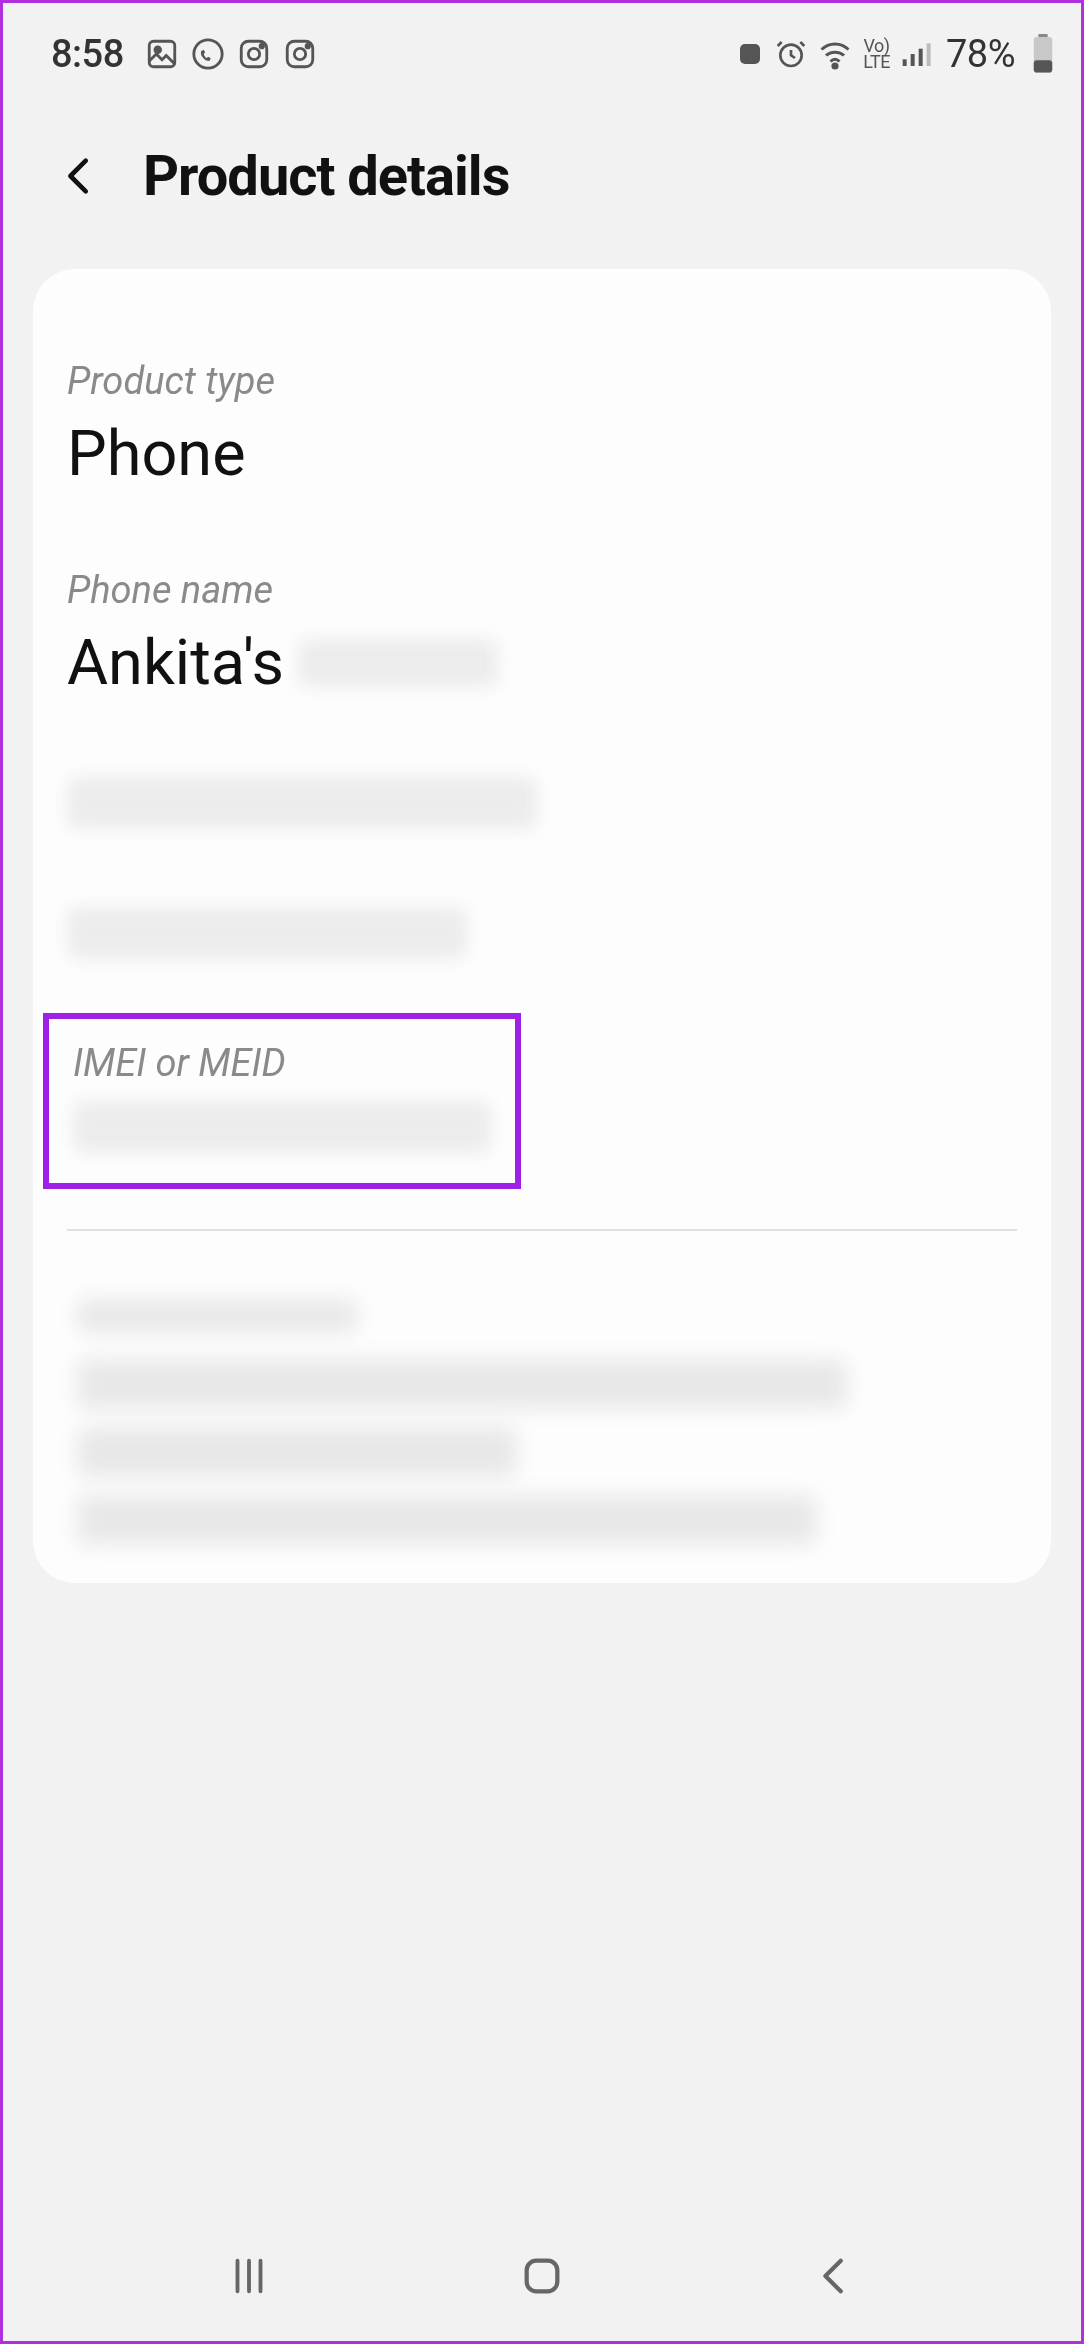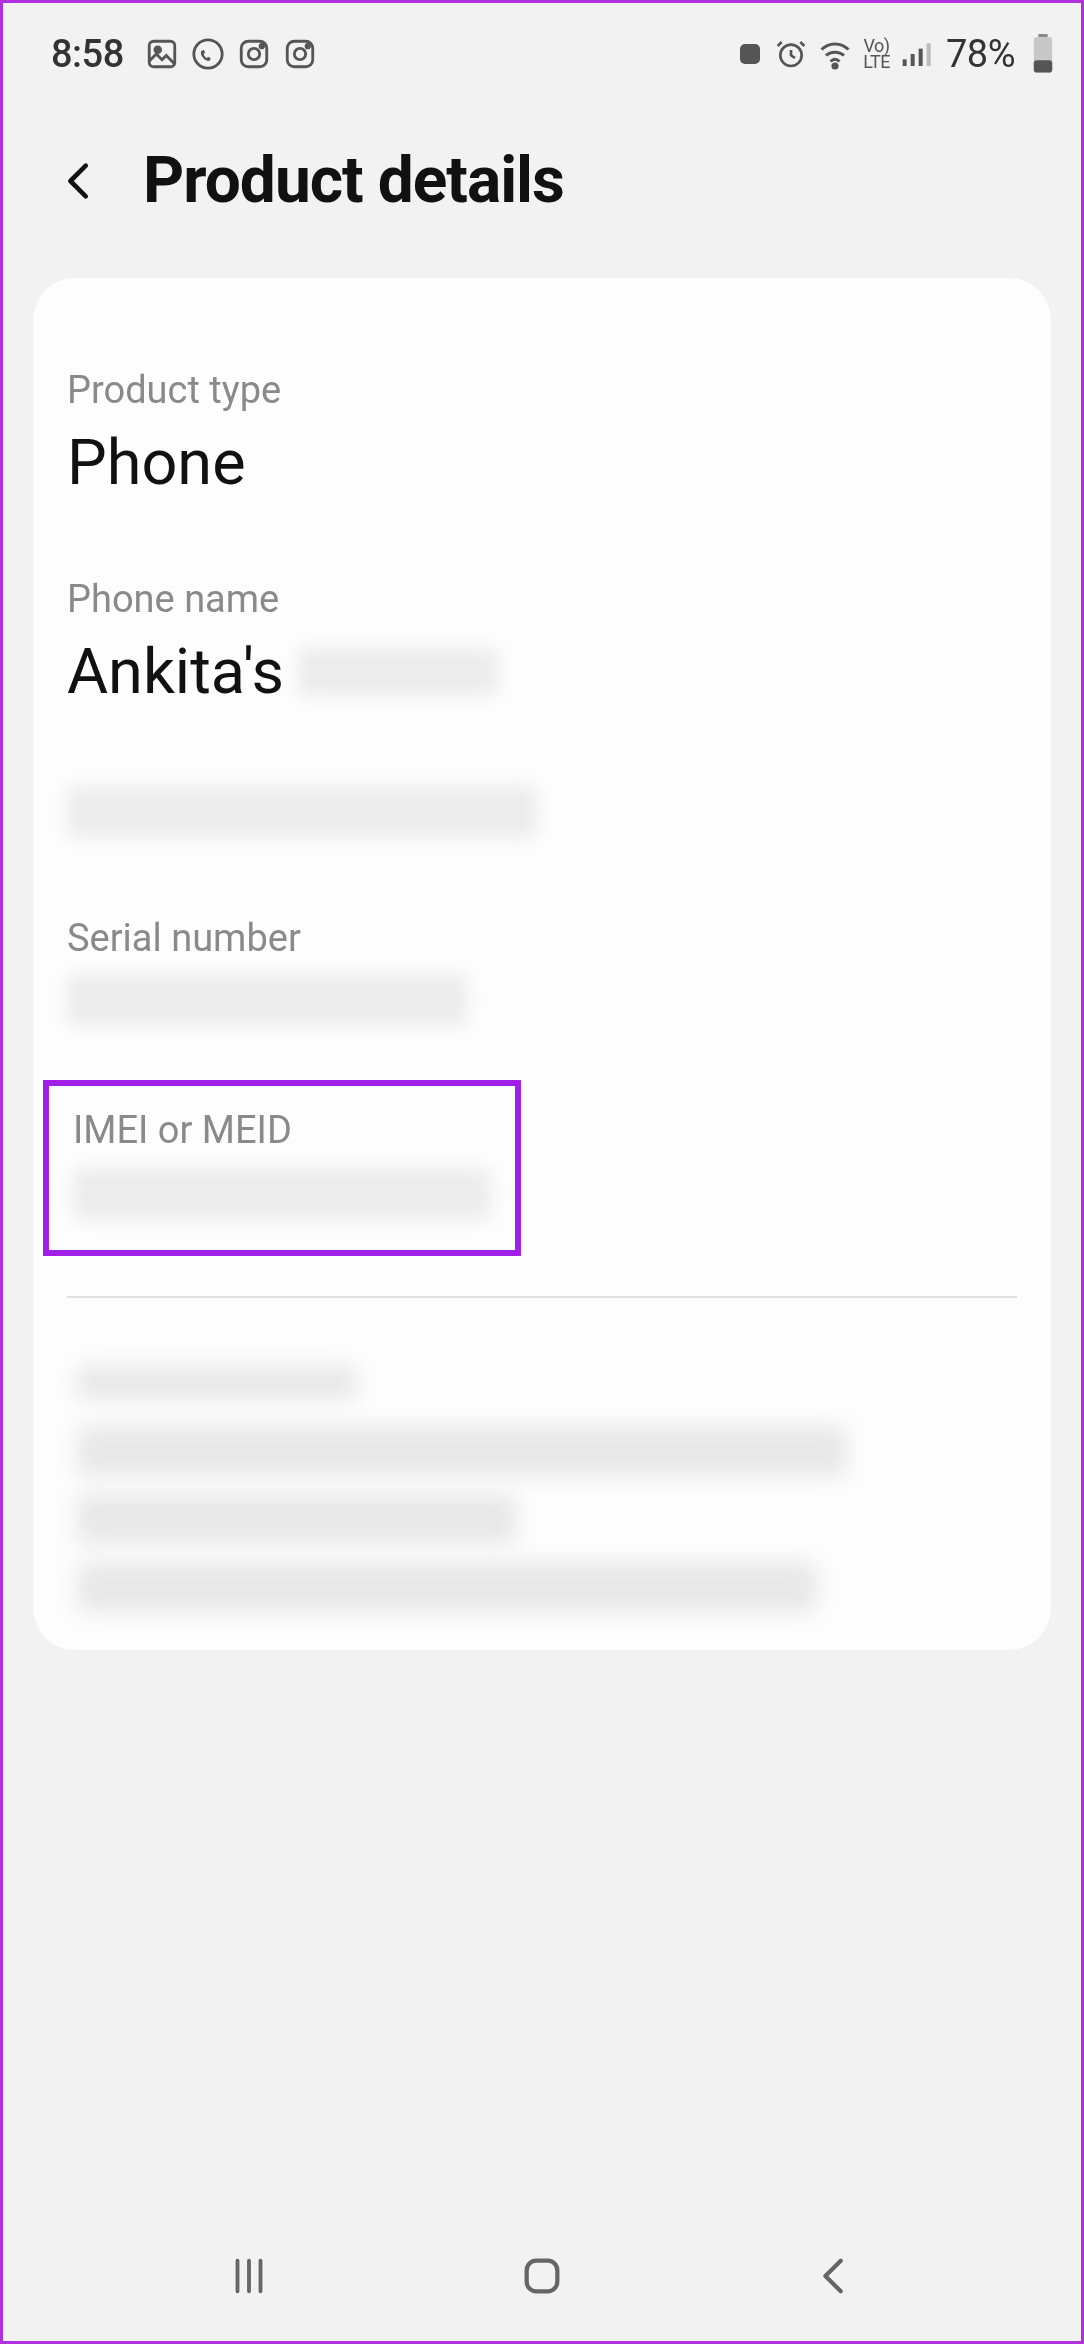--- a/index.html
+++ b/index.html
@@ -31,39 +31,40 @@
 
   
   .header {
     display: flex;
     align-items: center;
     padding: 50px 40px 60px 54px;
     gap: 40px;
   }
   .back-chevron svg { display: block; }
   .header-title {
-    font-size: 64px;
+    font-size: 56px;
     font-weight: 700;
     color: #111;
     letter-spacing: -1px;
   }
 
   
   .card {
     background: #fdfdfd;
     border-radius: 42px;
     margin: 0 30px;
     padding: 90px 34px 0 34px;
   }
   .field { margin-bottom: 78px; }
   .field-label {
     font-size: 38px;
     color: #8a8a8a;
     font-weight: 400;
     margin-bottom: 14px;
+    font-style: italic;
   }
   .field-value {
     font-size: 63px;
     color: #111;
     font-weight: 400;
     display: flex;
     align-items: center;
     gap: 14px;
   }
   .blur-block {
@@ -210,21 +211,20 @@
   </div>
 
   <div class="field">
     <div class="field-value">
       <span class="blur-block" style="width:470px;height:52px"></span>
     </div>
   </div>
 
 
   <div class="field">
-    <div class="field-label">Serial number</div>
     <div class="field-value">
       <span class="blur-block" style="width:400px;height:52px"></span>
     </div>
   </div>
 
   <div class="highlight">
     <div class="field">
       <div class="field-label">IMEI or MEID</div>
       <div class="field-value">
         <span class="blur-block" style="width:490px;height:52px"></span>

